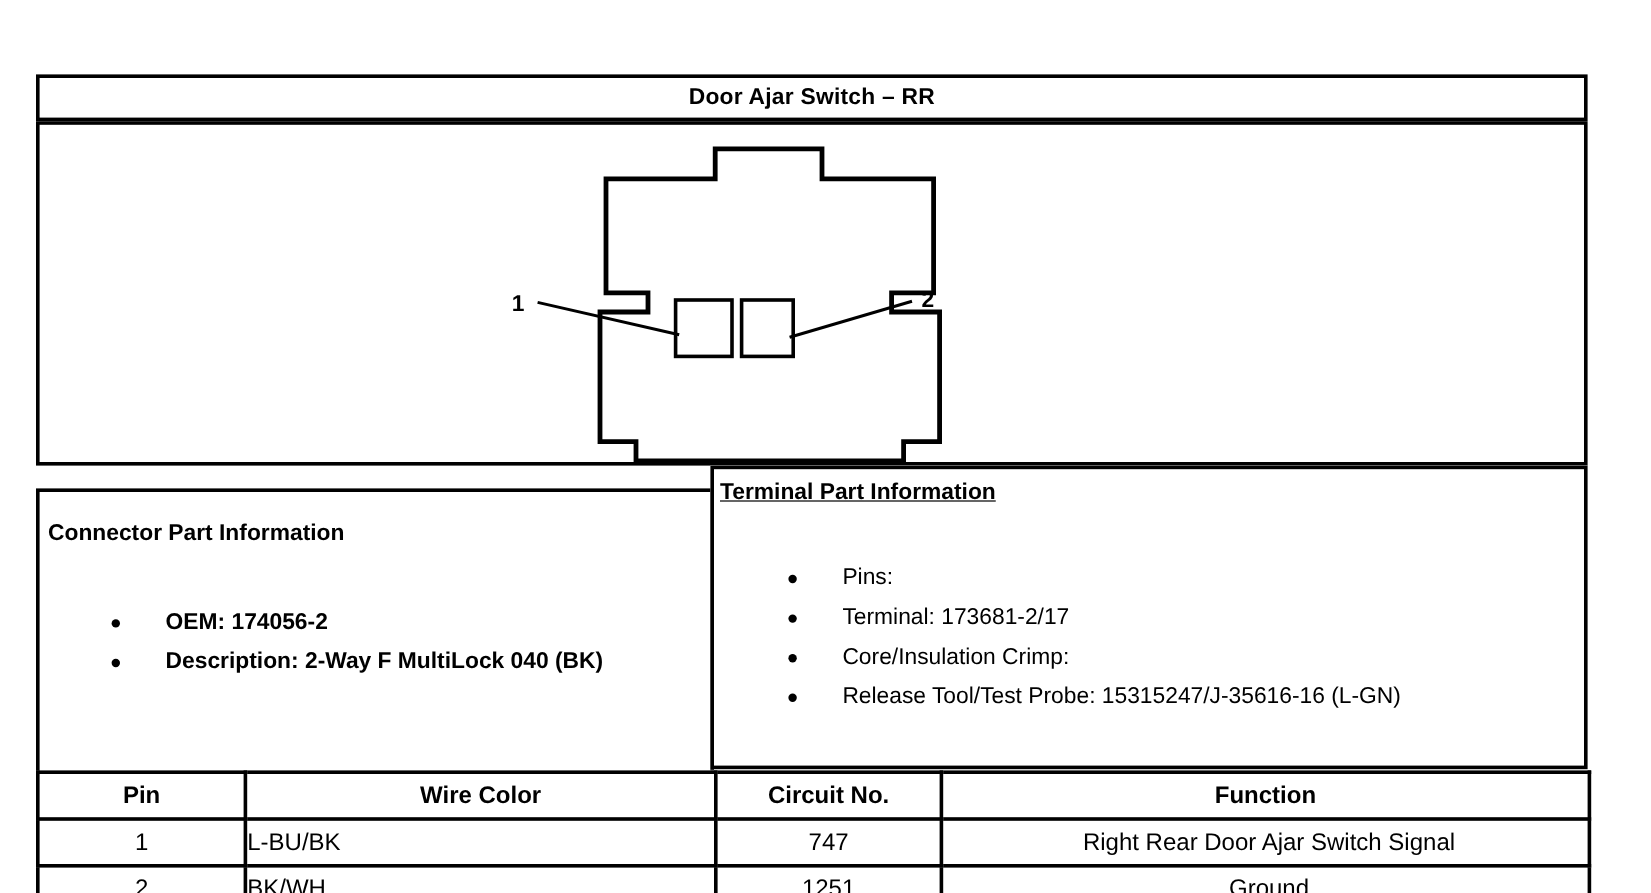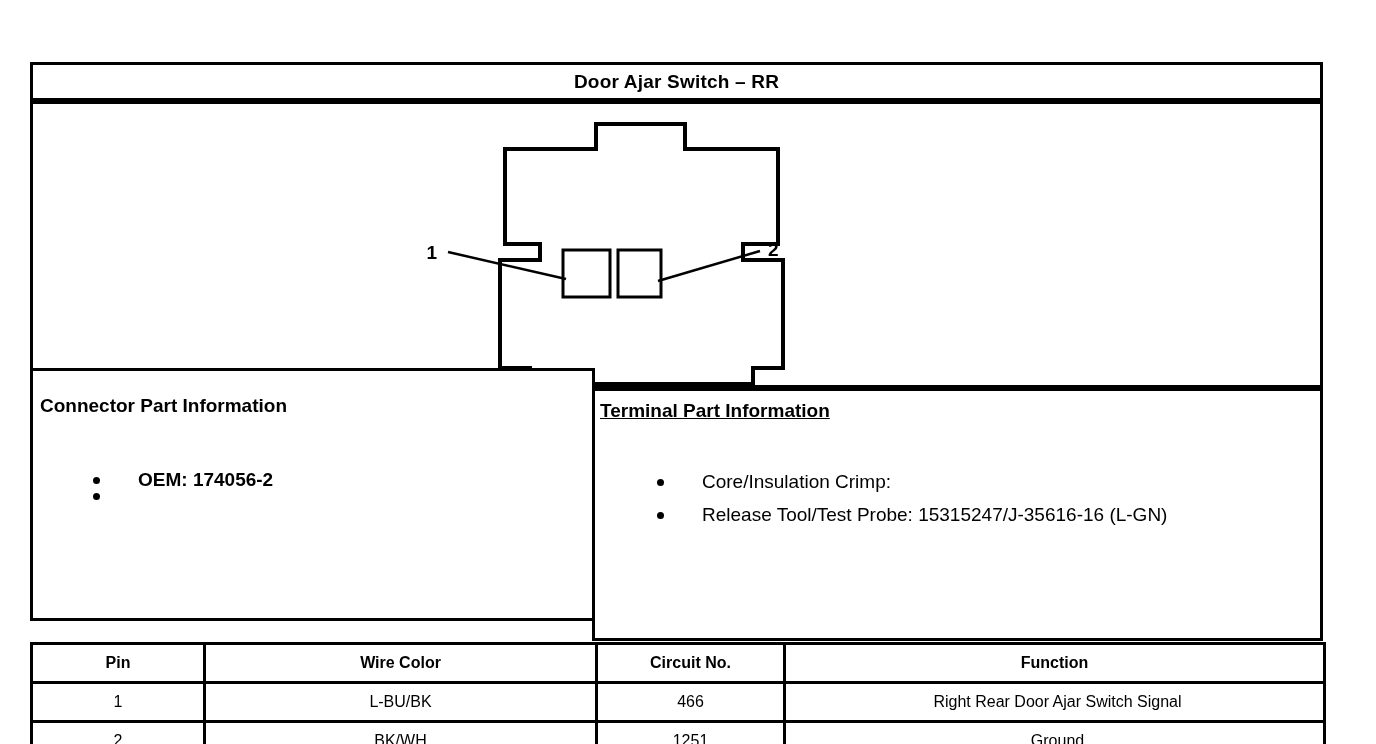--- a/index.html
+++ b/index.html
@@ -62,21 +62,21 @@
     left: 0;
     top: 0;
     width: 100%;
     height: 100%;
     display: block;
   }
 
   
   #connector-panel {
     left: 30px;
-    top: 328px;
+    top: 367px;
     width: 565px;
     height: 253px;
   }
   #terminal-panel {
     left: 592px;
     top: 348px;
     width: 731px;
     height: 253px;
   }
 
@@ -122,33 +122,33 @@
     left: 30px;
     top: 602px;
     width: 1293px;
     border-collapse: collapse;
     table-layout: fixed;
     background: #fff;
   }
   #pin-table td, #pin-table th {
     border: 3px solid #000;
     height: 39px;
-    font-size: 16px;
+    font-size: 20px;
     font-weight: normal;
     padding: 0;
     box-sizing: border-box;
     overflow: hidden;
     white-space: nowrap;
   }
   #pin-table thead th {
     font-weight: bold;
     text-align: center;
   }
   .col-pin     { width: 173px; text-align: center; }
-  .col-wire    { width: 392px; text-align: center; }
+  .col-wire    { width: 392px; text-align: left; }
   .col-circuit { width: 188px; text-align: center; }
   .col-func    { width: 540px; text-align: center; padding-left: 6px !important; }
   th.col-func  { text-align: center; padding-left: 0 !important; }
 </style>
 </head>
 <body>
 
 <div id="sheet">
 
   <div id="header-panel" class="panel">
@@ -195,27 +195,36 @@
 
   <div id="connector-panel" class="panel">
     <div id="connector-heading" class="info-heading">Connector Part Information</div>
     <ul id="connector-list" class="bullet-list">
       <li class="bullet-item">
         <span class="bullet-dot"></span>
         <span>OEM: 174056-2</span>
       </li>
       <li class="bullet-item">
         <span class="bullet-dot"></span>
+        <span>Description: 2-Way F MultiLock 040 (BK)</span>
       </li>
     </ul>
   </div>
 
   <div id="terminal-panel" class="panel">
     <div id="terminal-heading" class="info-heading">Terminal Part Information</div>
     <ul id="terminal-list" class="bullet-list">
+      <li class="bullet-item">
+        <span class="bullet-dot"></span>
+        <span>Pins:</span>
+      </li>
+      <li class="bullet-item">
+        <span class="bullet-dot"></span>
+        <span>Terminal: 173681-2/17</span>
+      </li>
       <li class="bullet-item">
         <span class="bullet-dot"></span>
         <span>Core/Insulation Crimp:</span>
       </li>
       <li class="bullet-item">
         <span class="bullet-dot"></span>
         <span>Release Tool/Test Probe: 15315247/J-35616-16 (L-GN)</span>
       </li>
     </ul>
   </div>
@@ -226,21 +235,21 @@
         <th class="col-pin">Pin</th>
         <th class="col-wire">Wire Color</th>
         <th class="col-circuit">Circuit No.</th>
         <th class="col-func">Function</th>
       </tr>
     </thead>
     <tbody>
       <tr>
         <td class="col-pin">1</td>
         <td class="col-wire">L-BU/BK</td>
-        <td class="col-circuit">466</td>
+        <td class="col-circuit">747</td>
         <td class="col-func">Right Rear Door Ajar Switch Signal</td>
       </tr>
       <tr>
         <td class="col-pin">2</td>
         <td class="col-wire">BK/WH</td>
         <td class="col-circuit">1251</td>
         <td class="col-func">Ground</td>
       </tr>
     </tbody>
   </table>

